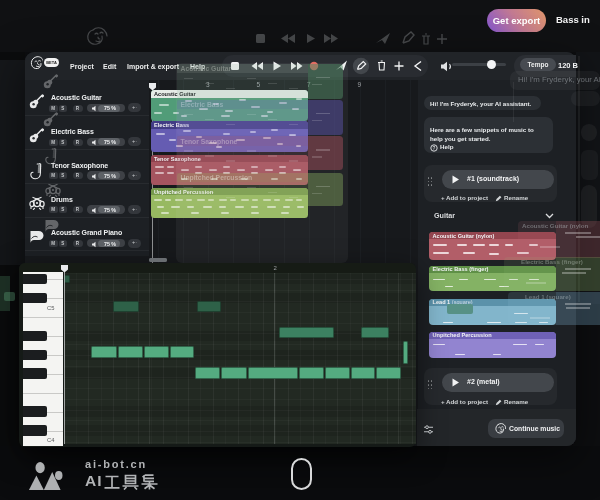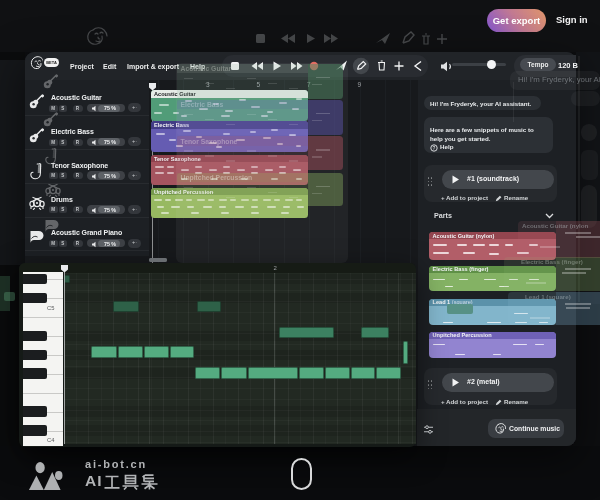--- a/index.html
+++ b/index.html
@@ -13,21 +13,21 @@
 </head>
 <body>
 <div class="abs" style="left:0px;top:0px;width:600px;height:500px;background:#0d0e10;"></div>
 <div class="abs" style="left:0px;top:0px;width:600px;height:52px;background:#101113;"></div>
 <div class="abs" style="left:0px;top:446px;width:600px;height:54px;background:#0b0c0e;"></div>
 <div class="abs" style="left:0px;top:52px;width:25px;height:394px;background:#0b0c0d;"></div>
 <div class="abs" style="left:0px;top:60px;width:25px;height:205px;background:#15171a;"></div>
 <div class="abs" style="left:576px;top:52px;width:24px;height:252px;background:#121417;"></div>
 <div class="abs" style="left:487px;top:9px;width:59px;height:23px;background:linear-gradient(55deg,#8456cf 0%,#c17992 50%,#e0956a 100%);border-radius:12px;"></div>
 <div class="abs txt" style="left:487px;top:9px;font-size:9.5px;color:#fff;width:59px;height:23px;line-height:23px;text-align:center;font-weight:bold;">Get export</div>
-<div class="abs txt" style="left:556px;top:14px;font-size:9.5px;color:#f2f2f3;font-weight:bold;">Sign in</div>
+<div class="abs txt" style="left:556px;top:14px;font-size:9.5px;color:#f2f2f3;font-weight:bold;">Bass in</div>
 <div class="abs" style="left:85px;top:27px;width:28px;height:20px;opacity:.45;">
 <svg width="28" height="20" viewBox="0 0 28 20">
       <path d="M8 3 C4 4 2 8 3 12 C4 16 8 18 12 17 C16 16 18 13 17 9 M10 7 c1-1 2-1 3 0 M15 6 c1-1 2-1 3 0 M13 10 c0 2 1 2 2 2 M11 14 c2 1 3 1 4 0 M8 3 c3-3 8-3 11 0 c2 2 3 4 3 6" stroke="#8a8d90" stroke-width="1.2" fill="none" stroke-linecap="round"></path>
     </svg>
   </div>
 <div class="abs" style="left:252px;top:31px;width:200px;height:16px;opacity:.5;">
 <svg width="200" height="16" viewBox="0 0 200 16">
 <rect x="4" y="3" width="9" height="9" rx="1.5" fill="#7e8184"></rect>
 <path d="M36 3 L29 7.5 L36 12 Z M43 3 L36 7.5 L43 12 Z" fill="#7e8184"></path>
 <path d="M55 3 L63 7.5 L55 12 Z" fill="#7e8184"></path>
@@ -435,21 +435,21 @@
     </svg>
   </div>
 <div class="abs txt" style="left:467px;top:174.6px;font-size:7px;color:#f2f3f4;font-weight:bold;">#1 (soundtrack)</div>
 <div class="abs txt" style="left:441px;top:194.2px;font-size:6.2px;color:#d3d6d8;font-weight:bold;"><span style="font-weight:bold;">+</span> Add to project</div>
 <div class="abs" style="left:495px;top:195.2px;width:7px;height:7px;">
     <svg width="7" height="7" viewBox="0 0 7 7">
       <path d="M.8 6.2 l.7-2.2 3.4-3.3 1.5 1.5 -3.4 3.3 -2.2.7" fill="#d3d6d8"></path>
     </svg>
   </div>
 <div class="abs txt" style="left:504px;top:194.2px;font-size:6.2px;color:#d3d6d8;font-weight:bold;">Rename</div>
-<div class="abs txt" style="left:434px;top:210.6px;font-size:7.2px;color:#dadcde;font-weight:bold;">Parts</div>
+<div class="abs txt" style="left:434px;top:210.6px;font-size:7.2px;color:#dadcde;font-weight:bold;">Guitar</div>
 <div class="abs" style="left:545px;top:212.5px;width:9px;height:6px;">
     <svg width="9" height="6" viewBox="0 0 9 6">
       <path d="M1 1 L4.5 4.5 L8 1" stroke="#dadcde" stroke-width="1.3" fill="none"></path>
     </svg>
   </div>
 <div class="abs" style="left:429px;top:232px;width:127px;height:28px;background:#b25e68;border-radius:4px;"></div>
 <div class="abs" style="left:429px;top:232px;width:127px;height:7.4px;background:#93454f;border-radius:4px 4px 0 0;"></div>
 <div class="abs txt" style="left:432.5px;top:232.8px;font-size:5.6px;color:#f2f3f5;font-weight:bold;">Acoustic Guitar (nylon)</div>
 <div class="abs" style="left:433px;top:244px;width:14px;height:1.8px;background:rgba(255,255,255,.75);border-radius:1px;"></div>
 <div class="abs" style="left:457px;top:244px;width:10px;height:1.8px;background:rgba(255,255,255,.75);border-radius:1px;"></div>

